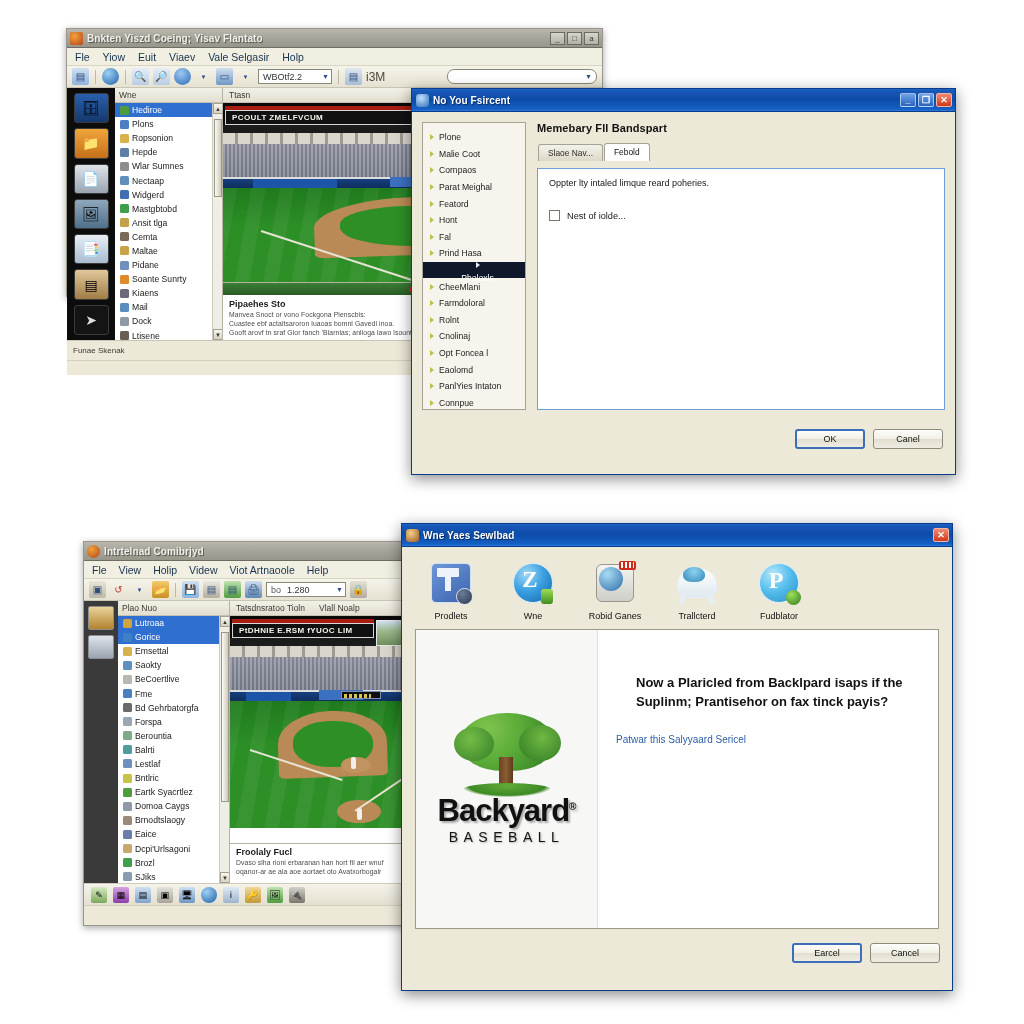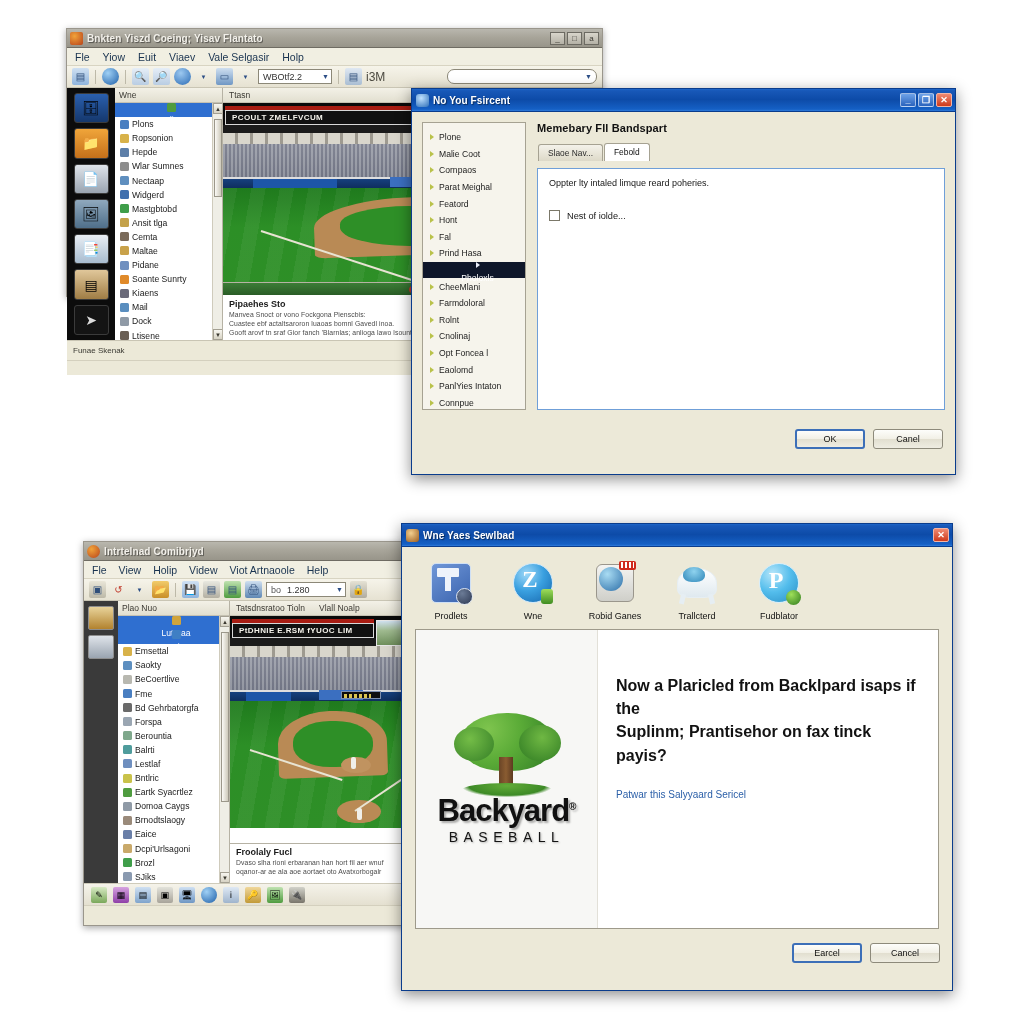--- a/index.html
+++ b/index.html
@@ -113,21 +113,21 @@
   .tree-head {
     height: 15px; background: linear-gradient(to bottom,#f3f1e7,#e2dfd0);
     border-bottom: 1px solid #c5c1b2; font-size: 8.5px; color: #3c3a34;
     display: flex; align-items: center; padding: 0 4px;
   }
   .tree-scroll { flex: 1; overflow: hidden; position: relative; }
   .tree-item {
     height: 14.1px; display: flex; align-items: center; gap: 3px;
     padding-left: 5px; font-size: 8.6px; color: #1a1a1a; white-space: nowrap;
   }
-  .tree-item.sel { background: #2f6fd0; color: #fff; flex-direction: column; }
+  .tree-item.sel { background: #2f6fd0; color: #fff; }
   .ti-ic { width: 9px; height: 9px; border-radius: 1.5px; flex: 0 0 auto; }
   .tree-sb {
     position: absolute; right: 0; top: 0; width: 10px; height: 100%;
     background: #efeee6; border-left: 1px solid #cfcbbc;
   }
   .tree-sb .thumb {
     position:absolute; left:1px; top:16px; width:8px; height:78px;
     background: linear-gradient(to right,#fbfaf6,#cdc9ba);
     border:1px solid #9b978a;
   }
@@ -332,21 +332,21 @@
 
   .wc-panel {
     margin: 2px 13px 0 13px; background:#fff; border:1px solid #9e9a8b;
     height: 300px; display:flex;
   }
   .wc-left {
     width: 182px; background:#f7f7f5; border-right:1px solid #e2e0d8;
     display:flex; flex-direction:column; align-items:center; justify-content:center; gap:2px;
   }
   .wc-right { flex:1; padding: 44px 16px 0 18px; }
-  .wc-q { font-size:16px; font-weight:bold; color:#121212; line-height:1.45; }
+  .wc-q { font-size:13px; font-weight:bold; color:#121212; line-height:1.45;margin-left:20px; }
   .wc-link { margin-top:22px; font-size:10px; color:#2b5fa8; }
 
   
   .byb { width:152px; display:flex; flex-direction:column; align-items:center; }
   .byb-tree { position:relative; width:118px; height:86px; }
   .byb-canopy {
     position:absolute; left:12px; top:0; width:94px; height:58px;
     background: radial-gradient(circle at 30% 28%, #7ec44e 0%, #5aab37 42%, #2f7a24 100%);
     border-radius: 50% 50% 46% 46%;
   }

